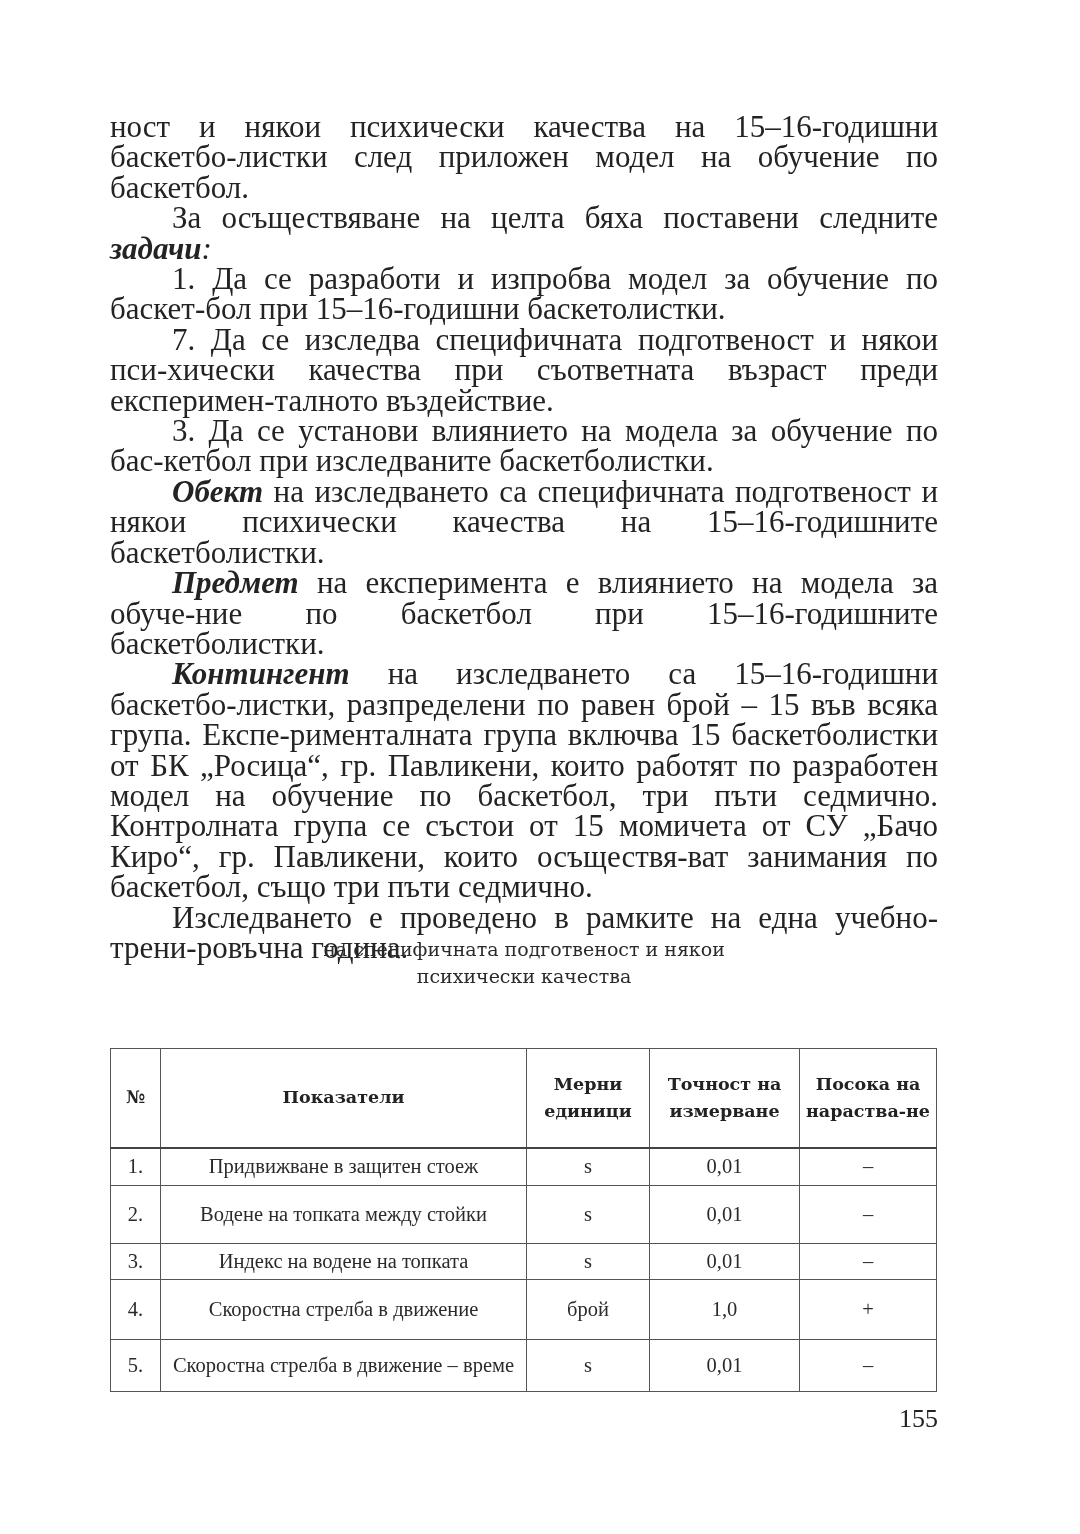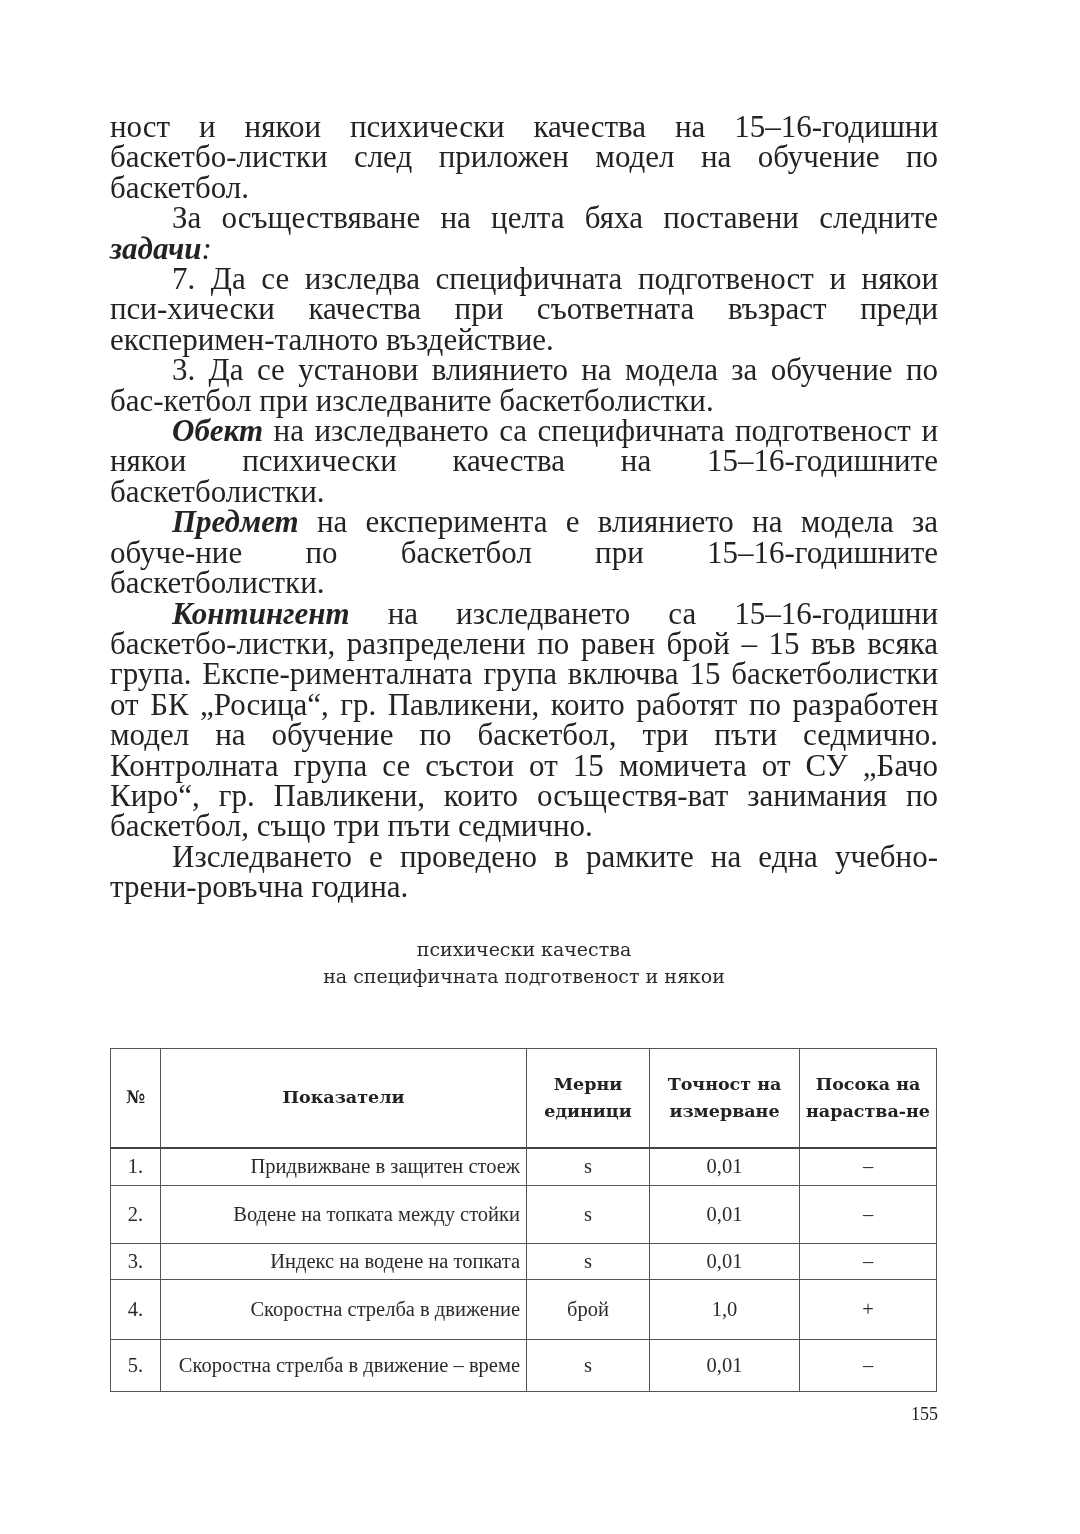--- a/index.html
+++ b/index.html
@@ -7,40 +7,41 @@
   .text { position:absolute; left:110px; width:828px; font-family:"Liberation Serif","DejaVu Serif",serif; font-size:31px; line-height:30.4px; color:#232323; }
   .text p { margin:0; text-align:justify; text-align-last:left; }
   .text p.ind { text-indent:62px; }
   .text b i, .text i b { font-weight:bold; }
   .caption { position:absolute; top:936px; left:110px; width:828px; text-align:center; font-family:"DejaVu Serif",serif; font-size:19px; line-height:27px; color:#2a2a2a; }
   .caption b { font-weight:bold; }
   table.t { position:absolute; top:1048px; left:110px; border-collapse:collapse; font-family:"Liberation Serif",serif; font-size:20.5px; color:#2a2a2a; }
   table.t td, table.t th { border:1.5px solid #555; padding:0 6px; vertical-align:middle; }
   table.t th { font-family:"DejaVu Serif",serif; font-weight:bold; font-size:17.5px; line-height:27px; text-align:center; color:#222; border-bottom:2.5px solid #444; }
   table.t td.c { text-align:center; }
-  table.t td.l { text-align:right; line-height:23px; }
-  .pagenum { position:absolute; top:1404px; left:880px; width:58px; text-align:right; font-family:"Liberation Serif",serif; font-size:18px; color:#222; }
+  table.t td.l { text-align:center; line-height:23px; }
+  .pagenum { position:absolute; top:1404px; left:880px; width:58px; text-align:right; font-family:"Liberation Serif",serif; font-size:26px; color:#222; }
 </style>
 </head>
 <body>
 
 <div class="text" style="top:112px;">
   <p>ност и някои психически качества на 15–16-годишни баскетбо-листки след приложен модел на обучение по баскетбол.</p>
   <p class="ind"><span>За осъществяване на целта бяха поставени следните </span><b><i>задачи</i></b><i>:</i></p>
+  <p class="ind">1. Да се разработи и изпробва модел за обучение по баскет-бол при 15–16-годишни баскетолистки.</p>
   <p class="ind">7. Да се изследва специфичната подготвеност и някои пси-хически качества при съответната възраст преди експеримен-талното въздействие.</p>
   <p class="ind">3. Да се установи влиянието на модела за обучение по бас-кетбол при изследваните баскетболистки.</p>
   <p class="ind"><b><i>Обект</i></b><span> на изследването са специфичната подготвеност и някои психически качества на 15–16-годишните баскетболистки.</span></p>
   <p class="ind"><b><i>Предмет</i></b><span> на експеримента е влиянието на модела за обуче-ние по баскетбол при 15–16-годишните баскетболистки.</span></p>
   <p class="ind"><b><i>Контингент</i></b><span> на изследването са 15–16-годишни баскетбо-листки, разпределени по равен брой – 15 във всяка група. Експе-рименталната група включва 15 баскетболистки от БК „Росица“, гр. Павликени, които работят по разработен модел на обучение по баскетбол, три пъти седмично. Контролната група се състои от 15 момичета от СУ „Бачо Киро“, гр. Павликени, които осъществя-ват занимания по баскетбол, също три пъти седмично.</span></p>
   <p class="ind">Изследването е проведено в рамките на една учебно-трени-ровъчна година.</p>
 </div>
 
 <div class="caption">
+  <div>на специфичната подготвеност и някои</div>
   <div>психически качества</div>
-  <div>на специфичната подготвеност и някои</div>
 </div>
 
 <table class="t">
   <colgroup>
     <col style="width:50px">
       <col style="width:366px">
       <col style="width:123px">
       <col style="width:150px">
       <col style="width:137px">
   </colgroup>

